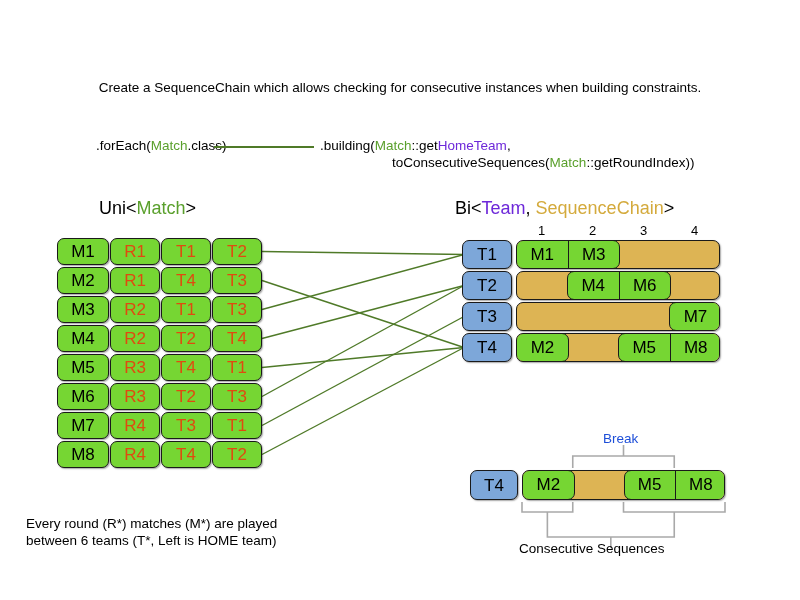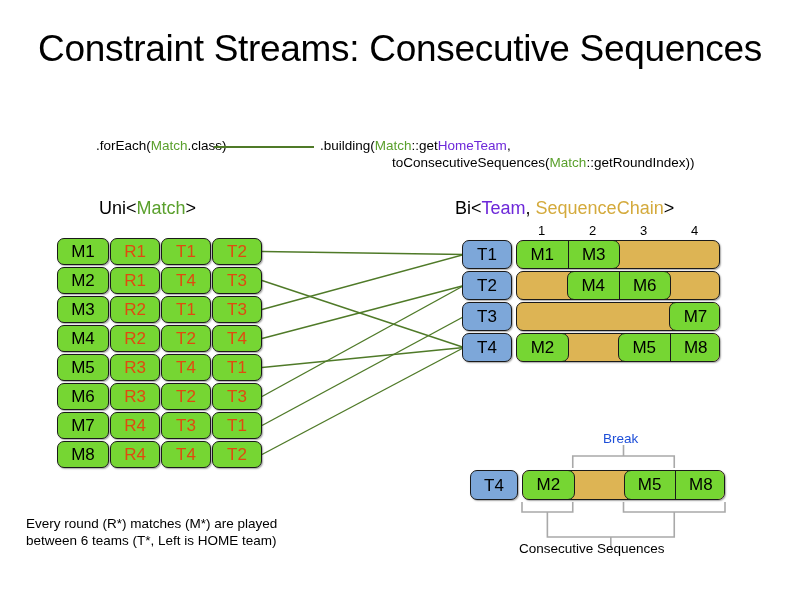--- a/index.html
+++ b/index.html
@@ -100,21 +100,21 @@
     line-height:17px;color:#000;white-space:pre-line;
   }
 
   svg.overlay{position:absolute;left:0;top:0;width:800px;height:600px;pointer-events:none;}
 </style>
 </head>
 <body>
 
 <div id="slide">
 
-  <div class="title">Constraint Streams: Consecutive Sequences</div>
+  <div class="subtitle">Create a SequenceChain which allows checking for consecutive instances when building constraints.</div>
 
   <div class="codeline c-foreach"><span>.forEach(</span><span class="kw-green">Match</span><span>.class)</span></div>
 
   <div class="connector-line"></div>
 
   <div class="codeline c-groupby"><span>.building(</span><span class="kw-green">Match</span><span>::get</span><span class="kw-blue">HomeTeam</span><span>,</span></div>
 
   <div class="codeline c-tocons"><span>toConsecutiveSequences(</span><span class="kw-green">Match</span><span>::getRoundIndex))</span></div>
 
   <div class="cap cap-bi"><span>Bi&lt;</span><span class="kw-blue">Team</span><span>, </span><span class="kw-gold">SequenceChain</span><span>&gt;</span></div>

